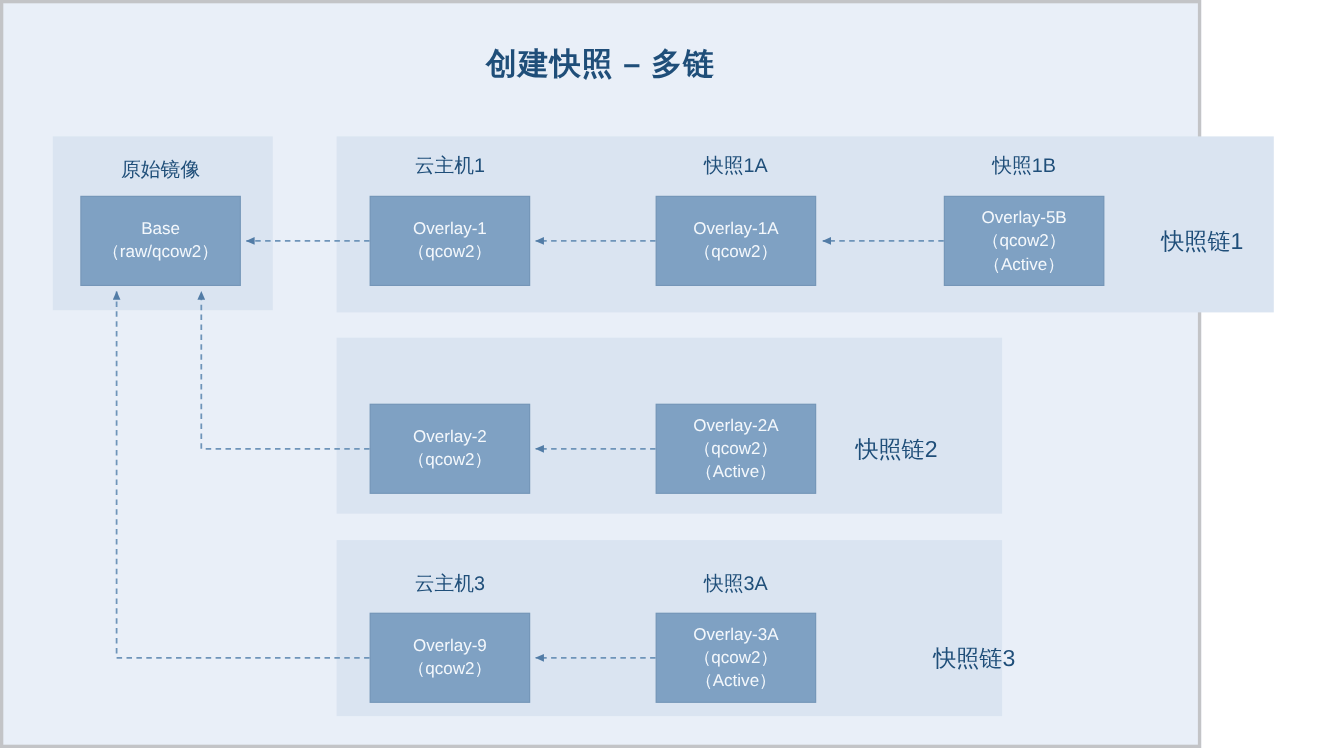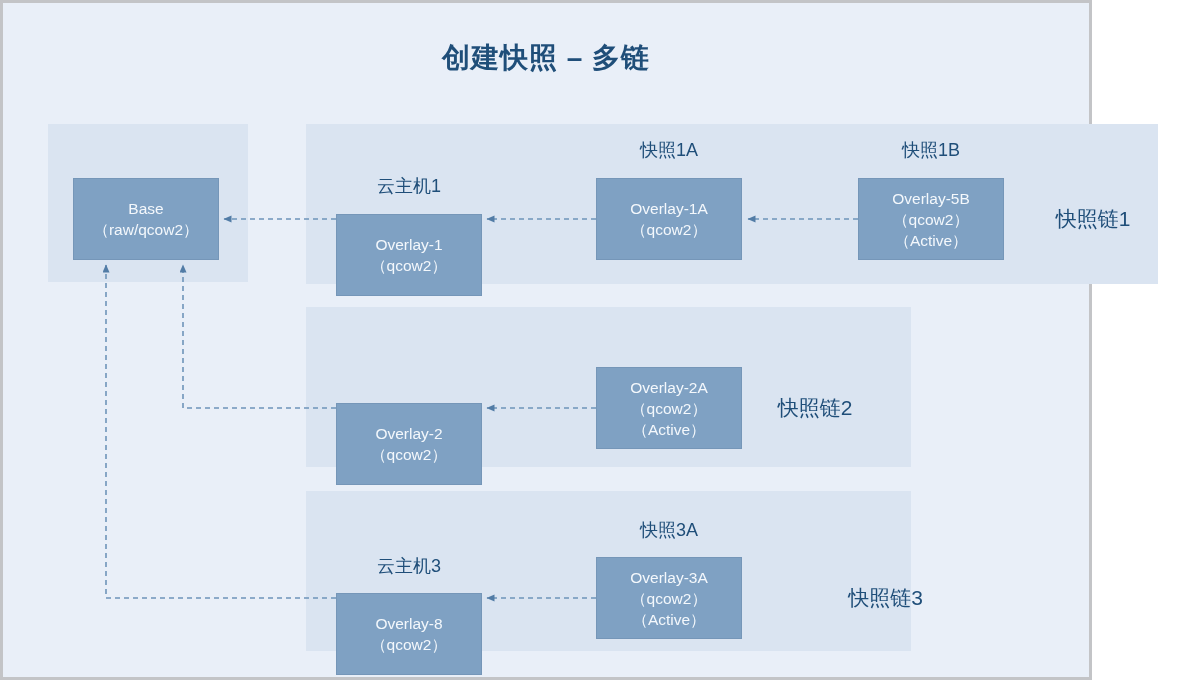--- a/index.html
+++ b/index.html
@@ -48,21 +48,21 @@
     position:absolute;width:146px;height:82px;
     background:var(--box-fill);
     border:1px solid rgba(30,60,90,0.10);
     display:flex;flex-direction:column;align-items:center;justify-content:center;
     color:var(--box-text);
     font-size:15.5px;line-height:21px;
     text-align:center;
   }
   .disk-box span{display:block;white-space:nowrap;}
   
-  .col-base{left:70px;}   .col-vm{left:333px;margin-top:36px;}
+  .col-base{left:70px;}   .col-vm{left:333px;}
   .col-a{left:593px;}     .col-b{left:855px;}
   
   .row1{top:175px;} .row2{top:364px;} .row3{top:554px;}
   
   .lrow1{top:135px;} .lrow2{top:328px;} .lrow3{top:515px;} .lbase{top:139px;}
   .connector-layer{
     position:absolute;left:0;top:0;width:1200px;height:680px;
     pointer-events:none;
   }
   .connector{
@@ -79,20 +79,21 @@
 <div class="page">
 
   <div class="slide-title">创建快照 – 多链</div>
 
   <div class="panel panel-base"></div>
 
   <div class="panel panel-chain1"></div>
   <div class="panel panel-chain2"></div>
   <div class="panel panel-chain3"></div>
 
+  <div class="node-label lbase col-base">原始镜像</div>
   <div class="disk-box row1 col-base">
     <span>Base</span>
     <span>（raw/qcow2）</span>
   </div>
 
   <div class="node-label lrow1 col-vm">云主机1</div>
   <div class="disk-box row1 col-vm">
     <span>Overlay-1</span>
     <span>（qcow2）</span>
   </div>
@@ -115,21 +116,21 @@
   </div>
   <div class="disk-box row2 col-a">
     <span>Overlay-2A</span>
     <span>（qcow2）</span>
     <span>（Active）</span>
   </div>
   <div class="chain-label" style="left:732px;top:391px;">快照链2</div>
 
   <div class="node-label lrow3 col-vm">云主机3</div>
   <div class="disk-box row3 col-vm">
-    <span>Overlay-8</span>
+    <span>Overlay-9</span>
     <span>（qcow2）</span>
   </div>
   <div class="node-label lrow3 col-a">快照3A</div>
   <div class="disk-box row3 col-a">
     <span>Overlay-3A</span>
     <span>（qcow2）</span>
     <span>（Active）</span>
   </div>
   <div class="chain-label" style="left:760px;top:581px;text-align:right;">快照链3</div>
 

